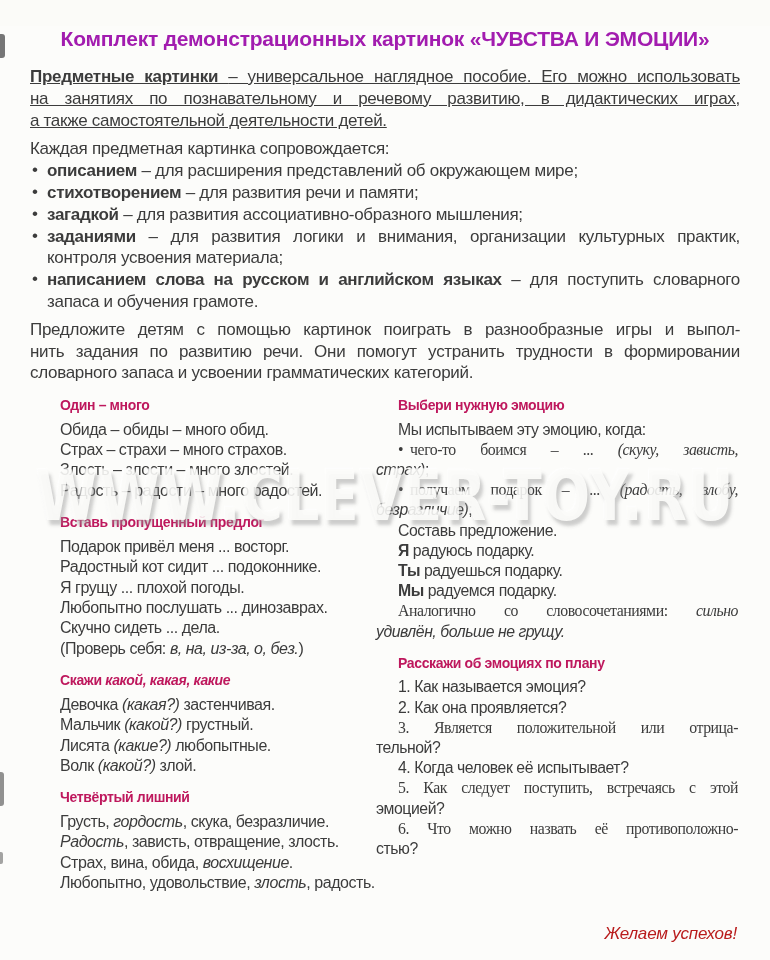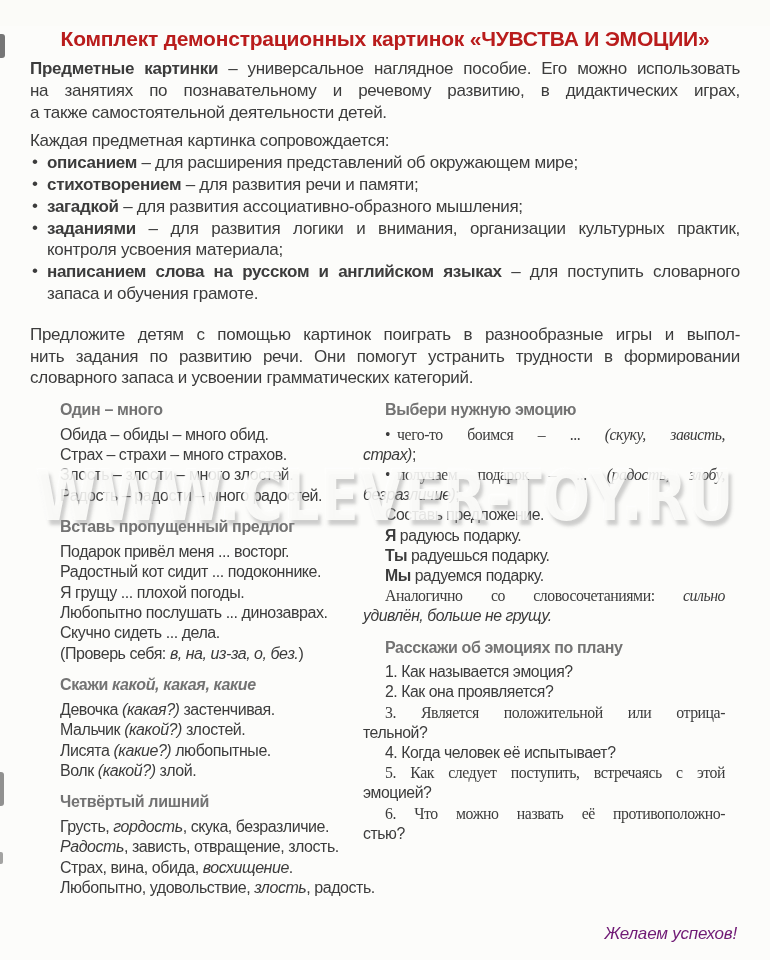--- a/index.html
+++ b/index.html
@@ -9,56 +9,56 @@
     font-family:"Liberation Sans","DejaVu Sans",sans-serif;
     color:#3c3c3c;
     overflow:hidden;
   }
   .page{position:relative;width:770px;height:960px;background:#fcfcfa;}
 
   
   .title{
     margin:26px 30px 0;
     text-align:center;
-    font-size:21px;font-weight:bold;color:#b91c1c;
+    font-size:21px;font-weight:bold;color:#a21caf;
     letter-spacing:-0.2px;line-height:26px;
   }
   .toptext{margin:0 30px;font-size:17px;letter-spacing:-0.3px;line-height:21.8px;}
   .toptext .ln{min-height:21.8px;white-space:nowrap;}
   .toptext .ln.jf{white-space:normal;max-height:22px;overflow:hidden;}
-  .para.intro{margin-top:6px;}
+  .para.intro{margin-top:14px;text-decoration:underline;}
   .para.lead{margin-top:7px;}
-  .para.sugg{margin-top:19px;}
+  .para.sugg{margin-top:6px;}
   .jf{text-align:justify;text-align-last:justify;}
   .b,.bseg{font-weight:bold;text-align:center;}
   span.b{font-weight:bold;}
   span.i{font-style:italic;}
   .blt{position:relative;padding-left:17px;}
   .blt>.mark{position:absolute;left:2px;top:-1px;}
 
   
   .cols{position:relative;margin-top:11px;height:512px;}
   .col{position:absolute;top:0;}
   .col .ln{white-space:nowrap;}
   .col .ln.jf{white-space:normal;max-height:21px;overflow:hidden;font-family:Liberation Serif, serif;}
   .col.left{left:60px;width:318px;font-size:16px;letter-spacing:-0.45px;line-height:20.4px;}
-  .col.right{left:363px;width:362px;font-size:15.8px;letter-spacing:-0.45px;line-height:20.2px;}
+  .col.right{left:376px;width:362px;font-size:15.8px;letter-spacing:-0.45px;line-height:20.2px;}
   .sec .h{
-    font-size:16px;font-weight:bold;color:#737373;
+    font-size:14px;font-weight:bold;color:#be185d;
     letter-spacing:-0.35px;margin:11px 0 4px;line-height:20.5px;
   }
   .sec:first-child .h{margin-top:0;}
   .col.right .h{margin-left:22px;}
   .ind{margin-left:22px;}
   .mark.im{margin-right:7px;}
 
   
   .closing{
     position:absolute;top:898px;right:33px;
-    font-size:17px;font-style:italic;color:#701a75;letter-spacing:-0.2px;
+    font-size:17px;font-style:italic;color:#b91c1c;letter-spacing:-0.2px;
   }
 
   
   .watermark{
     position:absolute;left:25px;top:437px;width:720px;
     text-align:center;white-space:nowrap;
     font-family:"DejaVu Sans",sans-serif;font-weight:bold;
     font-size:56px;letter-spacing:1px;text-transform:uppercase;
     color:rgba(252,252,250,0.93);
     text-shadow:3px 4px 3px rgba(150,150,150,0.5),-1px -1px 1px rgba(255,255,255,0.8);
@@ -145,36 +145,37 @@
         <div class="ln"><span>Подарок привёл меня ... восторг.</span></div>
         <div class="ln"><span>Радостный кот сидит ... подоконнике.</span></div>
         <div class="ln"><span>Я грущу ... плохой погоды.</span></div>
         <div class="ln"><span>Любопытно послушать ... динозаврах.</span></div>
         <div class="ln"><span>Скучно сидеть ... дела.</span></div>
         <div class="ln"><span>(Проверь себя: </span><span class="i">в, на, из-за, о, без.</span><span>)</span></div>
       </div>
       <div class="sec">
         <div class="h"><span class="b">Скажи </span><span class="b i">какой, какая, какие</span></div>
         <div class="ln"><span>Девочка </span><span class="i">(какая?) </span><span>застенчивая.</span></div>
-        <div class="ln"><span>Мальчик </span><span class="i">(какой?) </span><span>злостей.</span></div>
+        <div class="ln"><span>Мальчик </span><span class="i">(какой?) </span><span>грустный.</span></div>
         <div class="ln"><span>Лисята </span><span class="i">(какие?) </span><span>любопытные.</span></div>
         <div class="ln"><span>Волк </span><span class="i">(какой?) </span><span>злой.</span></div>
       </div>
       <div class="sec">
         <div class="h"><span class="b">Четвёртый лишний</span></div>
         <div class="ln"><span>Грусть, </span><span class="i">гордость</span><span>, скука, безразличие.</span></div>
         <div class="ln"><span class="i">Радость</span><span>, зависть, отвращение, злость.</span></div>
         <div class="ln"><span>Страх, вина, обида, </span><span class="i">восхищение</span><span>.</span></div>
         <div class="ln"><span>Любопытно, удовольствие, </span><span class="i">злость</span><span>, радость.</span></div>
       </div>
     </div>
 
     <div class="col right">
       <div class="sec">
         <div class="h"><span class="b">Выбери нужную эмоцию</span></div>
+        <div class="ln ind"><span>Мы испытываем эту эмоцию, когда:</span></div>
         <div class="ln ind jf"><span class="mark im">•</span><span>чего-то боимся – ... </span><span class="i">(скуку, зависть,</span></div>
         <div class="ln"><span class="i">страх)</span><span>;</span></div>
         <div class="ln ind jf"><span class="mark im">•</span><span>получаем подарок – ... </span><span class="i">(радость, злобу,</span></div>
         <div class="ln"><span class="i">безразличие)</span><span>;</span></div>
       </div>
       <div class="sec">
         <div class="ln ind"><span>Составь предложение.</span></div>
         <div class="ln ind"><span class="b">Я</span><span> радуюсь подарку.</span></div>
         <div class="ln ind"><span class="b">Ты</span><span> радуешься подарку.</span></div>
         <div class="ln ind"><span class="b">Мы</span><span> радуемся подарку.</span></div>

